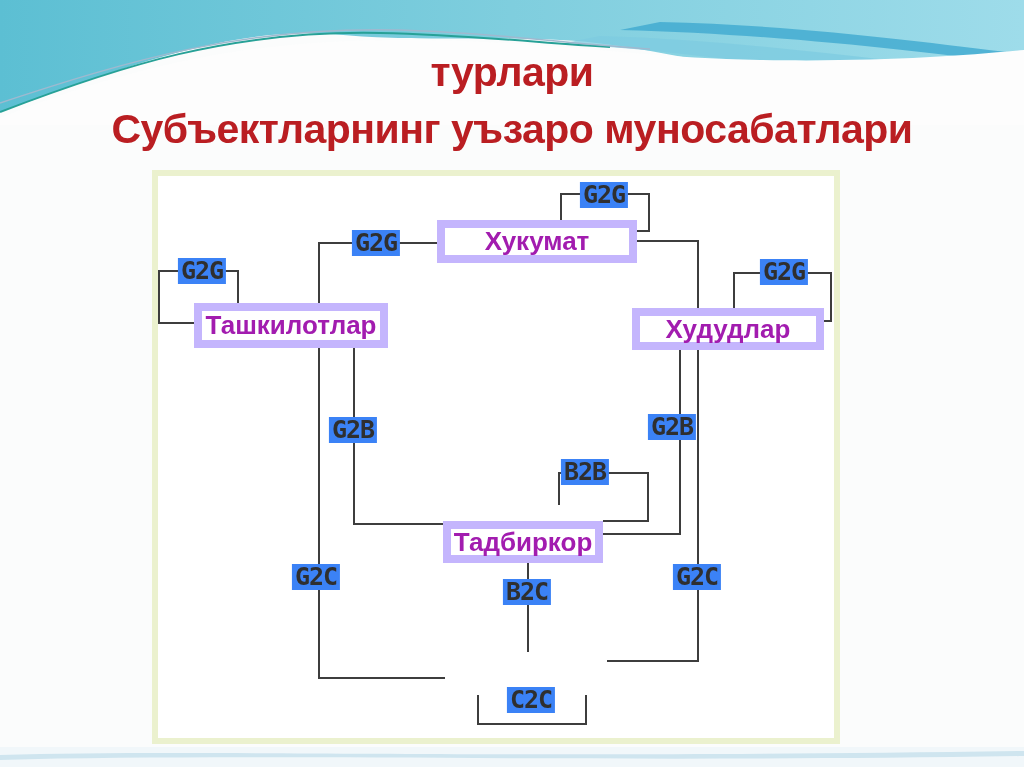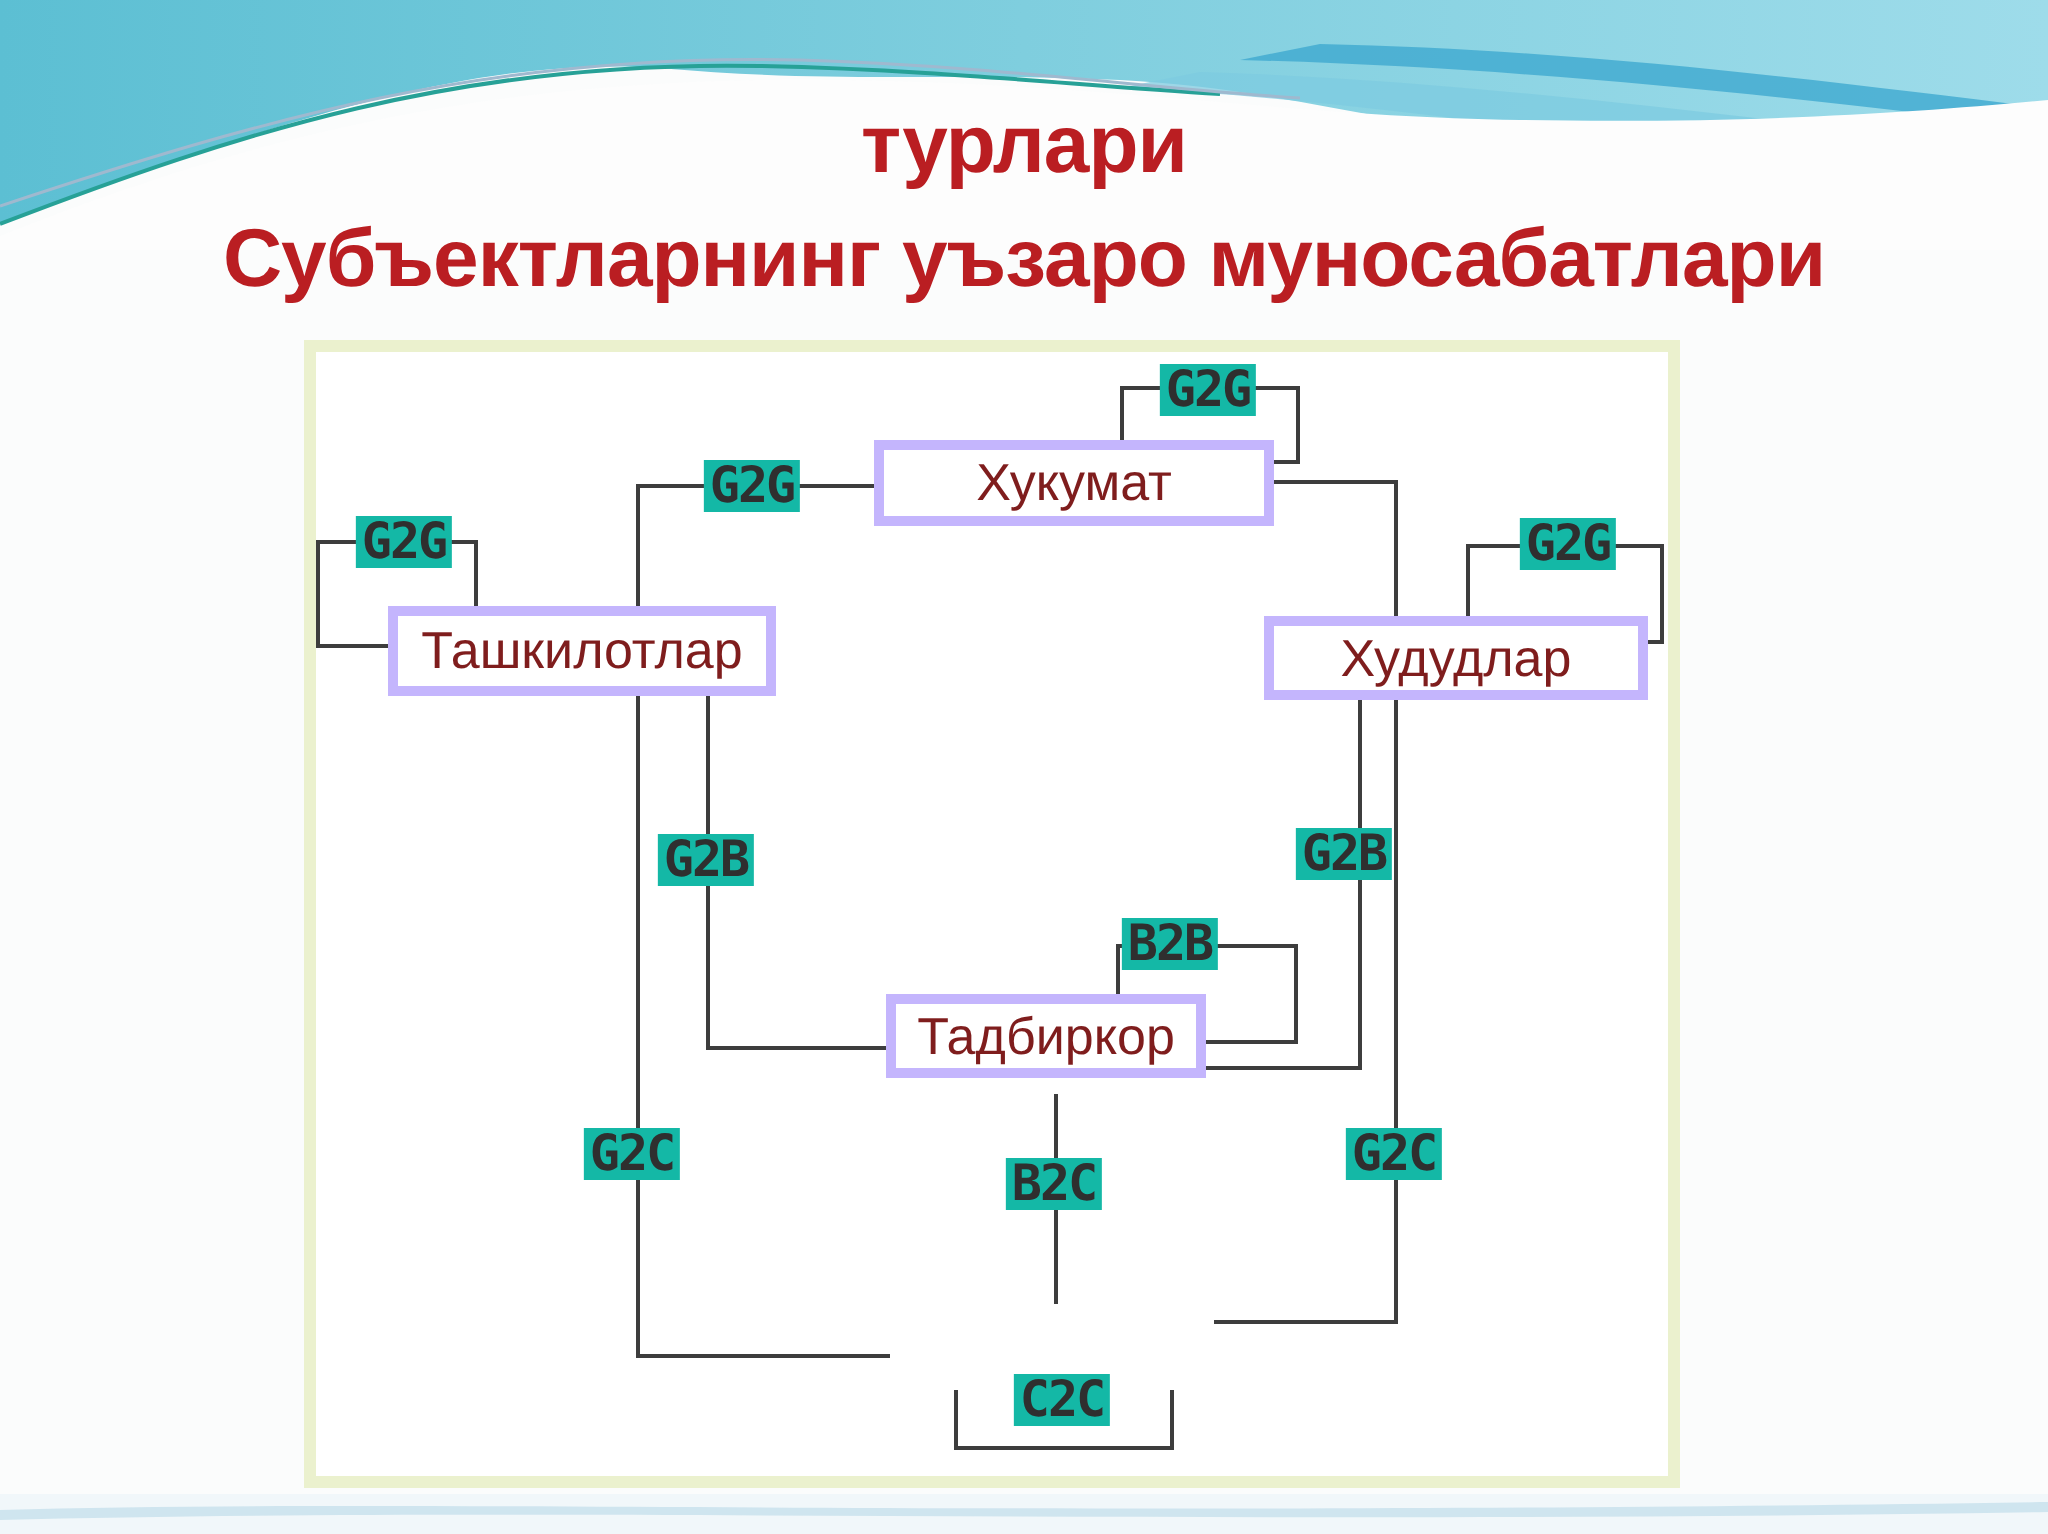--- a/index.html
+++ b/index.html
@@ -17,33 +17,33 @@
   }
   .panel{
     position:absolute;left:152px;top:170px;width:688px;height:574px;
     background:#ffffff;border:6px solid #ebf1ce;box-sizing:border-box;
   }
   
   .h{position:absolute;height:2px;background:#3d3d3d;}
   .v{position:absolute;width:2px;background:#3d3d3d;}
   
   .node{
-    position:absolute;background:#fff;border:5px solid #c4b5fd;
+    position:absolute;background:#fff;border:8px solid #c4b5fd;
     box-sizing:border-box;display:flex;align-items:center;justify-content:center;
-    font-weight:normal;font-size:26px;color:#7f1d1d;z-index:3;white-space:nowrap;
+    font-weight:bold;font-size:26px;color:#a21caf;z-index:3;white-space:nowrap;
   }
   #node-government   {left:279px;top:44px; width:200px;height:43px;}
   #node-organizations{left:36px; top:127px;width:194px;height:45px;}
   #node-regions      {left:474px;top:132px;width:192px;height:42px;}
-  #node-entrepreneur {left:285px;top:321px;width:160px;height:42px;}
+  #node-entrepreneur {left:285px;top:345px;width:160px;height:42px;}
   #node-citizens     {left:287px;top:476px;width:162px;height:43px;}
   
   .elabel{
     position:absolute;transform:translate(-50%,-50%);
-    background:#14b8a6;padding:0 3px;z-index:2;
+    background:#3b82f6;padding:0 3px;z-index:2;
     font-family:"DejaVu Sans Mono",monospace;font-weight:bold;
     font-size:25px;color:#2f2f2f;letter-spacing:-1px;line-height:26px;
   }
 </style>
 </head>
 <body>
 
 <div class="slide">
 
   <svg class="header-wave" viewBox="0 0 1024 125" aria-hidden="true">

